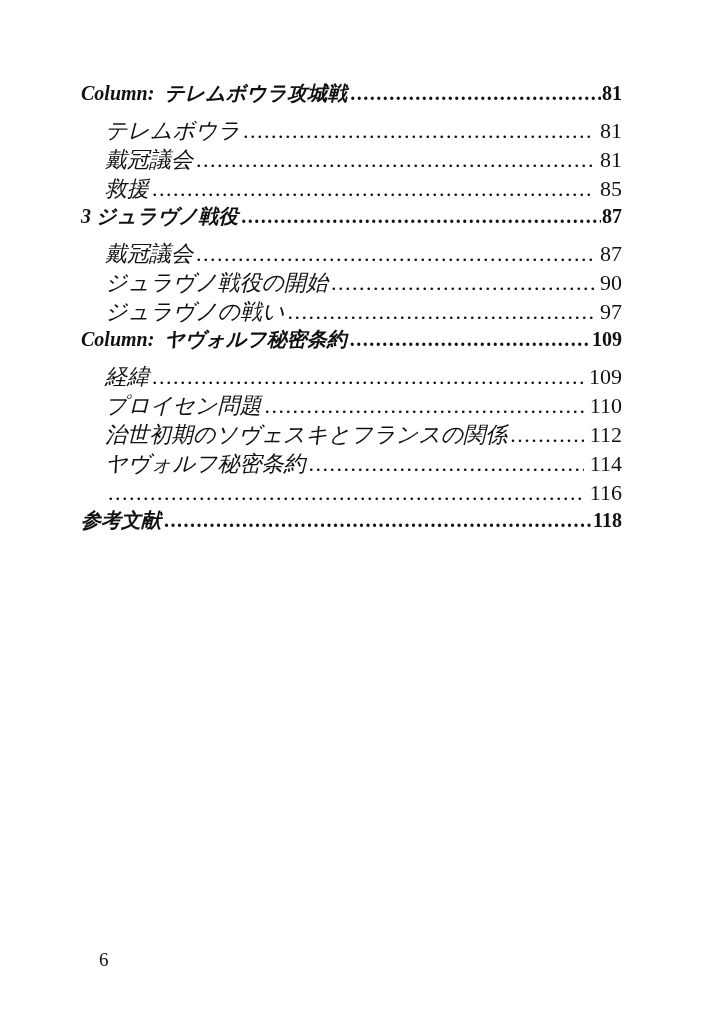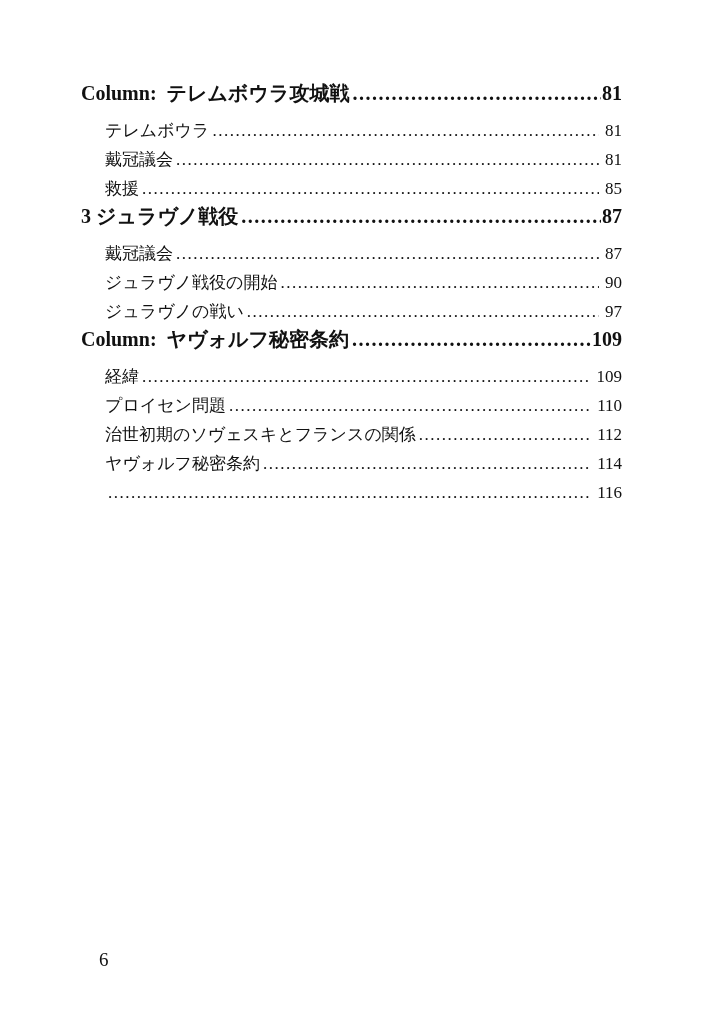--- a/index.html
+++ b/index.html
@@ -29,27 +29,28 @@
   .row.head {
     font-weight: bold;
     font-size: 20px;
     line-height: 26px;
     margin-bottom: 10px;
   }
   .row.head:first-child {
     margin-top: 0;
   }
   .row.sub {
-    font-size: 17px;
+    font-size: 22px;
     line-height: 29px;
     padding-left: 24px;
   }
   .label {
     white-space: pre;
     flex: 0 0 auto;
+    font-style: italic;
   }
   .leader {
     flex: 1 1 auto;
     overflow: hidden;
     white-space: nowrap;
     margin-left: 3px;
     letter-spacing: 1.5px;
   }
   .row.sub .leader { margin-right: 6px; }
   .row.head .leader { margin-right: 1px; }
@@ -138,17 +139,22 @@
     <div class="row sub">
       <span class="label">ヤヴォルフ秘密条約</span>
       <span class="leader"></span>
       <span class="pagenum">114</span>
     </div>
     <div class="row sub">
       <span class="leader"></span>
       <span class="pagenum">116</span>
     </div>
 
+    <div class="row head">
+      <span class="label">参考文献</span>
+      <span class="leader"></span>
+      <span class="pagenum">118</span>
+    </div>
 
   </div>
 
   <div class="folio">6</div>
 </div>
 
 </body></html>

